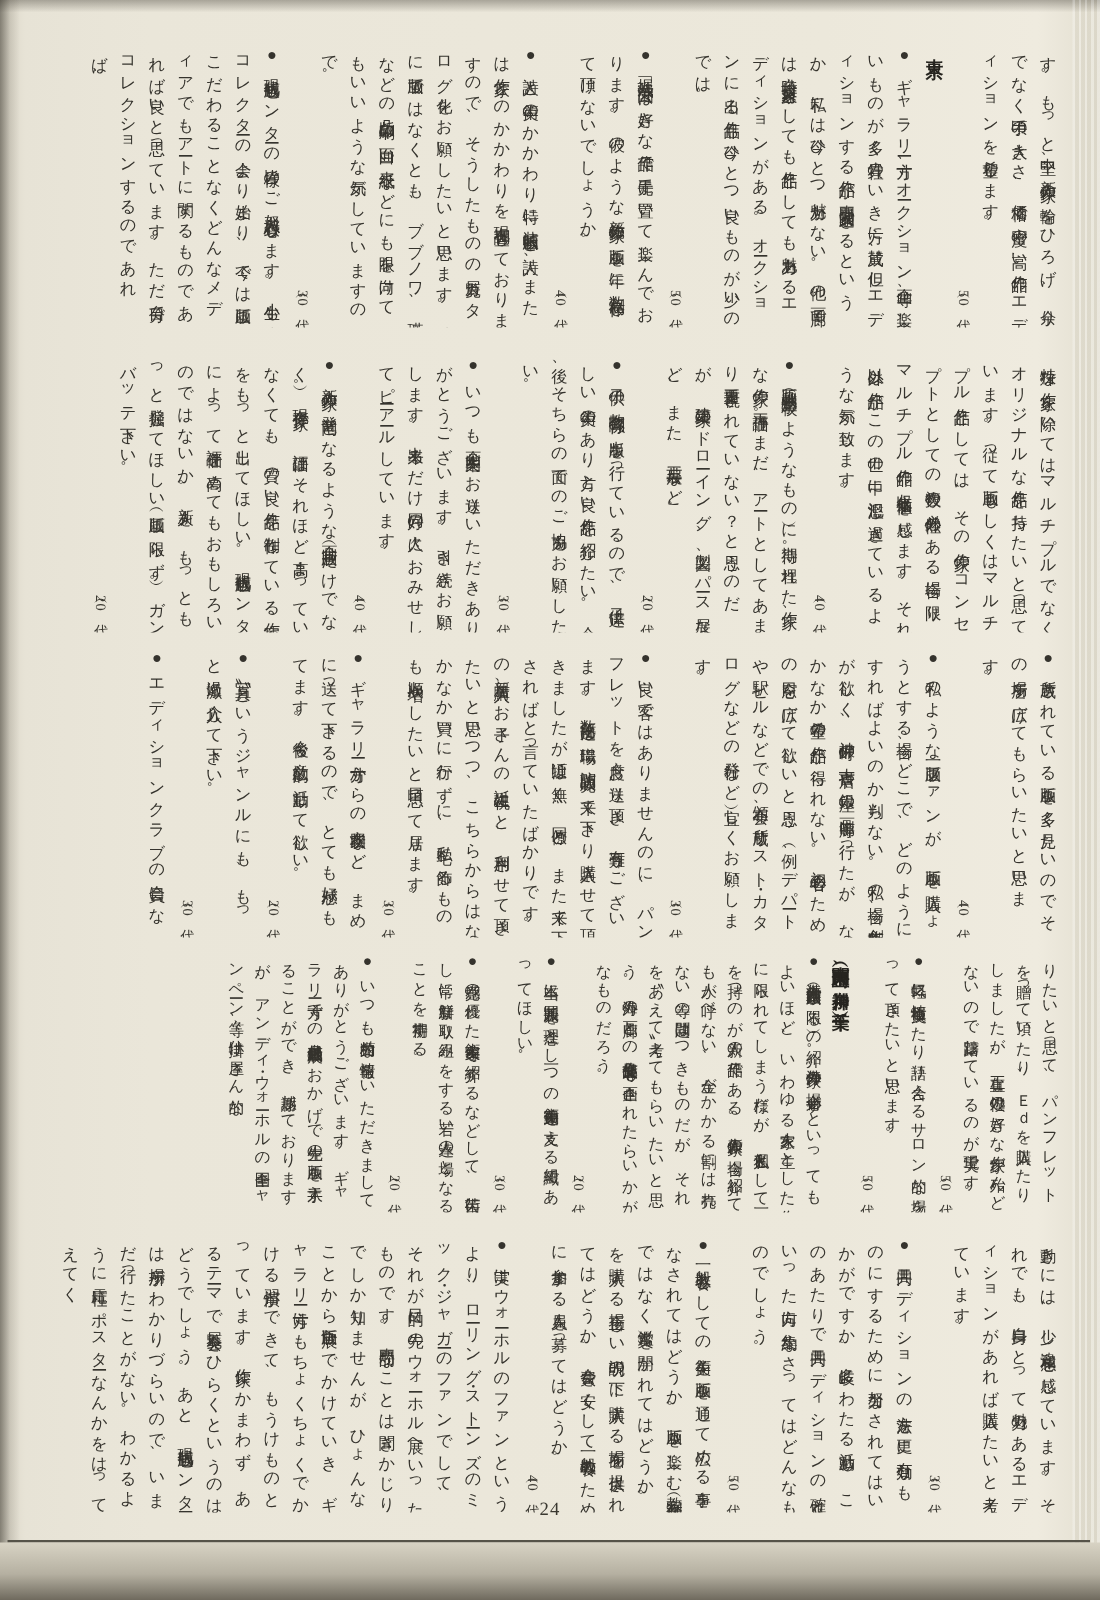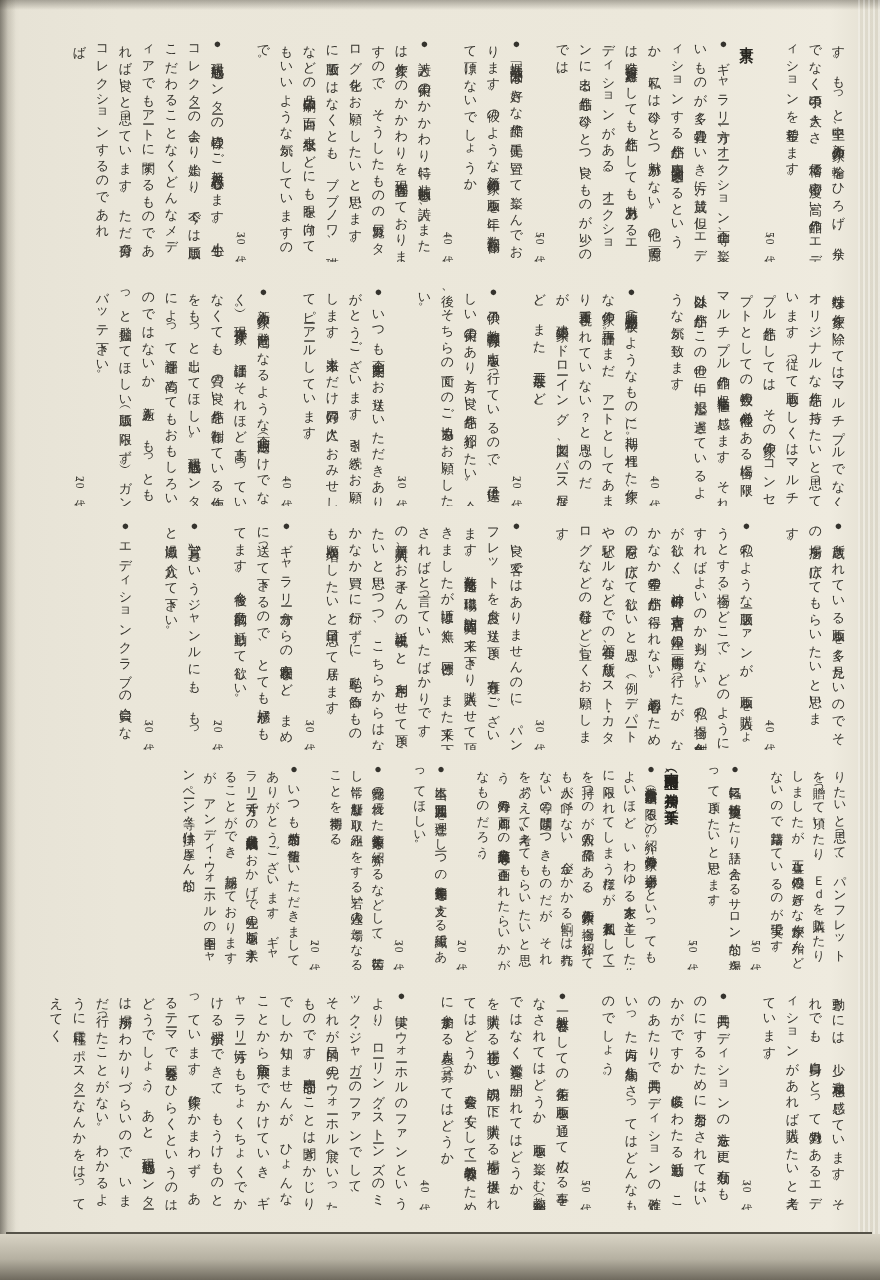--- a/index.html
+++ b/index.html
@@ -97,20 +97,21 @@
   <section class="band" style="top:988px;height:222px;">
     <p>動きには、少し違和感を感じています。それでも、自身にとって魅力のあるエディションがあれば購入したいと考えています。</p>
     <p class="attr">（30代　男性）</p>
     <p>●共同エディションの方法を更に有効なものにするために努力なされてはいかがですか。多岐にわたる活動も、このあたりで共同エディションの確立といった方向に集約なさってはどんなものでしょう。</p>
     <p class="attr">（50代　男性）</p>
     <p>●一般教養としての美術を版画を通じて広める事をなされてはどうか。版画を楽しむ教室（制作ではなく鑑賞）を開かれてはどうか。版画を購入する場合正しい説明の下に購入する場面を提供されてはどうか。会費を安くして一般教養のために参加する人員を募ってはどうか。</p>
     <p class="attr">（40代　男性）</p>
     <p>●実はウォーホルのファンというより、ローリング・ストーンズのミック・ジャガーのファンでして、それが目的に先のウォーホル展へいったものです。専門的なことは聞きかじりでしか知りませんが、ひょんなことから版画展へでかけていき、ギャラリー方寸にもちょくちょくでかける習慣ができて、もうけものと思っています。作家にかまわず、あるテーマで展覧会をひらくというのはどうでしょう。あと、現代版画センターは場所がわかりづらいので、いまだ行ったことがない。わかるように電柱にポスターなんかをはって教えてく</p>
   </section>
 
+  <div class="page-number">24</div>
 
   <div class="edge-top"></div>
   <div class="edge-left"></div>
   <div class="edge-right"></div>
   <div class="bottom-rule"></div>
   <div class="edge-bottom"></div>
 
 </div>
 
 </body></html>

